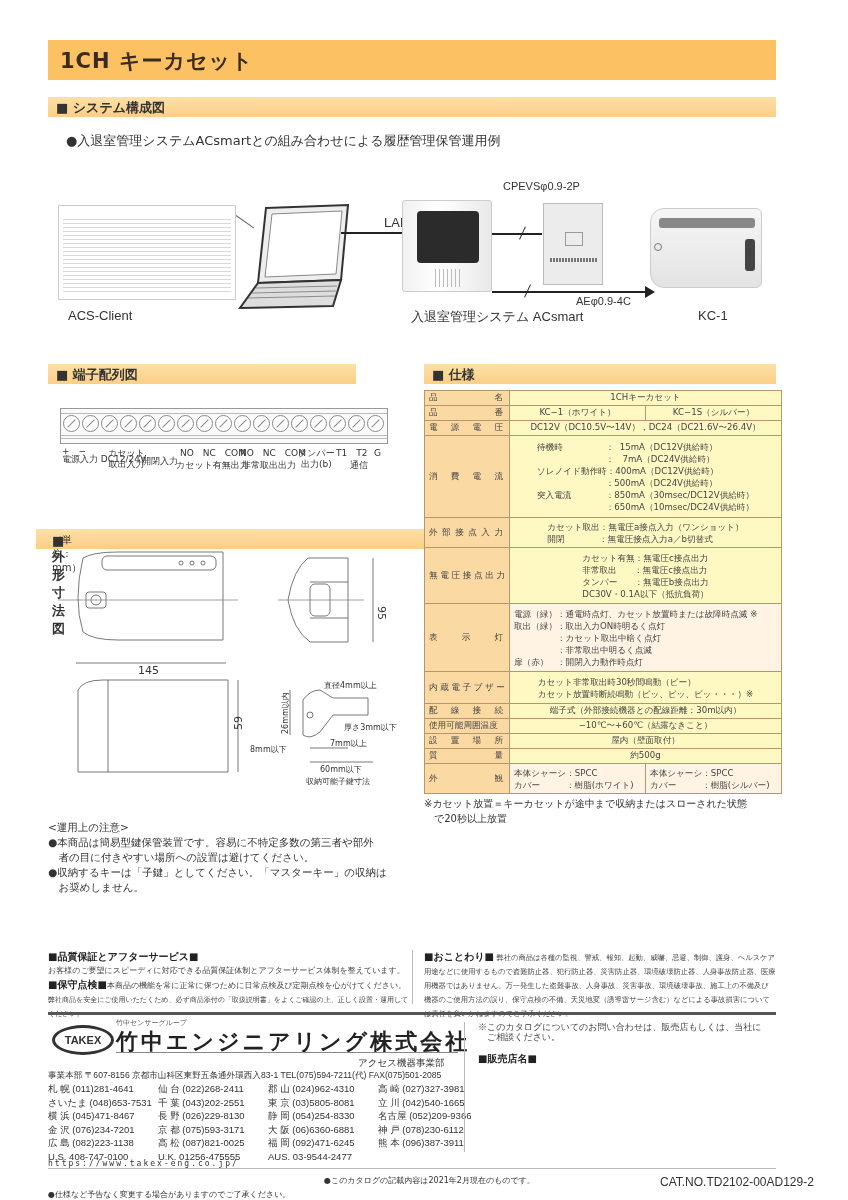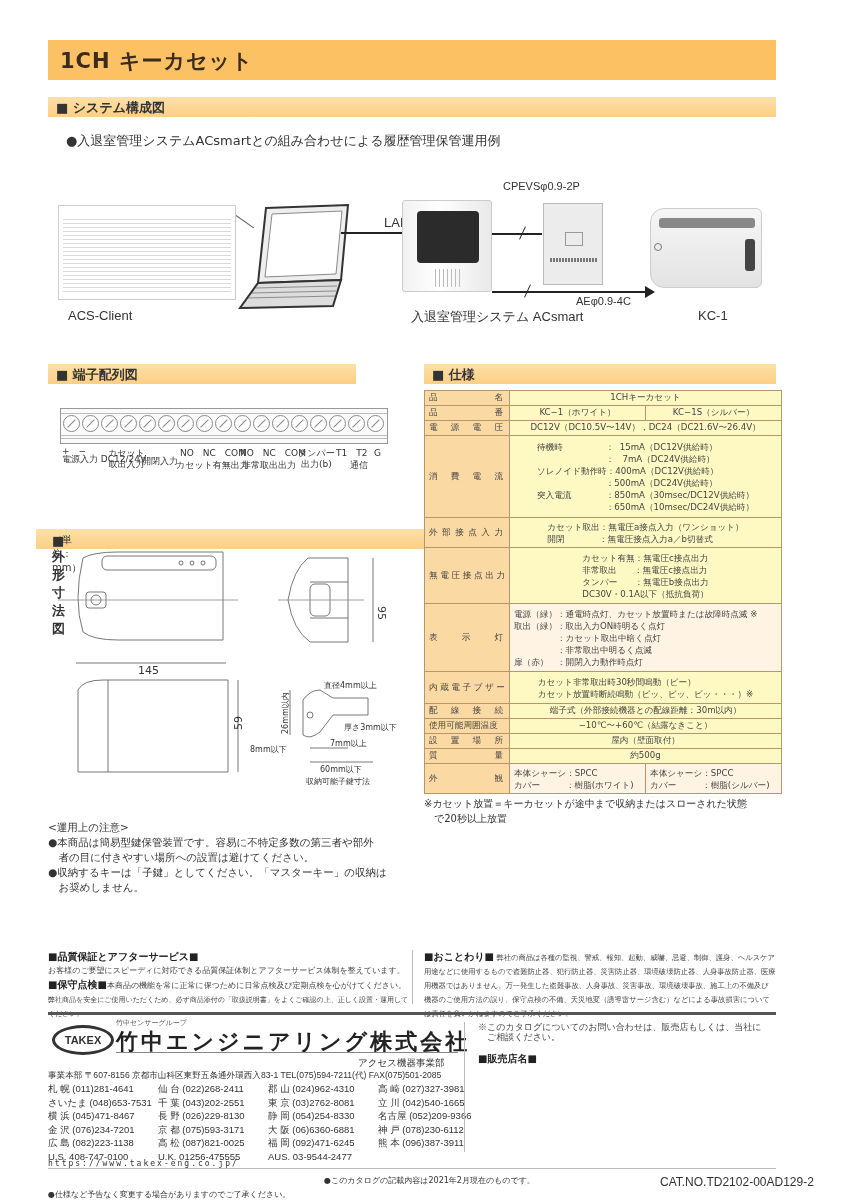--- a/index.html
+++ b/index.html
@@ -379,21 +379,21 @@
 <div class="abs" style="left:116px;top:1052px;width:342px;height:1px;background:#888;"></div>
 <div class="abs branch" style="left:358px;top:1056px;">アクセス機器事業部</div>
 <div class="abs branch" style="left:48px;top:1069px;font-size:8.6px;">事業本部 〒607-8156 京都市山科区東野五条通外環西入83-1 TEL(075)594-7211(代) FAX(075)501-2085</div>
 <div class="abs branch branch-grid" style="left:48px;top:1082px;" id="branches">
     <div>札 幌 (011)281-4641</div>
     <div>仙 台 (022)268-2411</div>
     <div>郡 山 (024)962-4310</div>
     <div>高 崎 (027)327-3981</div>
     <div>さいたま (048)653-7531</div>
     <div>千 葉 (043)202-2551</div>
-    <div>東 京 (03)2762-8081</div>
+    <div>東 京 (03)5805-8081</div>
     <div>立 川 (042)540-1665</div>
     <div>横 浜 (045)471-8467</div>
     <div>長 野 (026)229-8130</div>
     <div>静 岡 (054)254-8330</div>
     <div>名古屋 (052)209-9366</div>
     <div>金 沢 (076)234-7201</div>
     <div>京 都 (075)593-3171</div>
     <div>大 阪 (06)6360-6881</div>
     <div>神 戸 (078)230-6112</div>
     <div>広 島 (082)223-1138</div>

